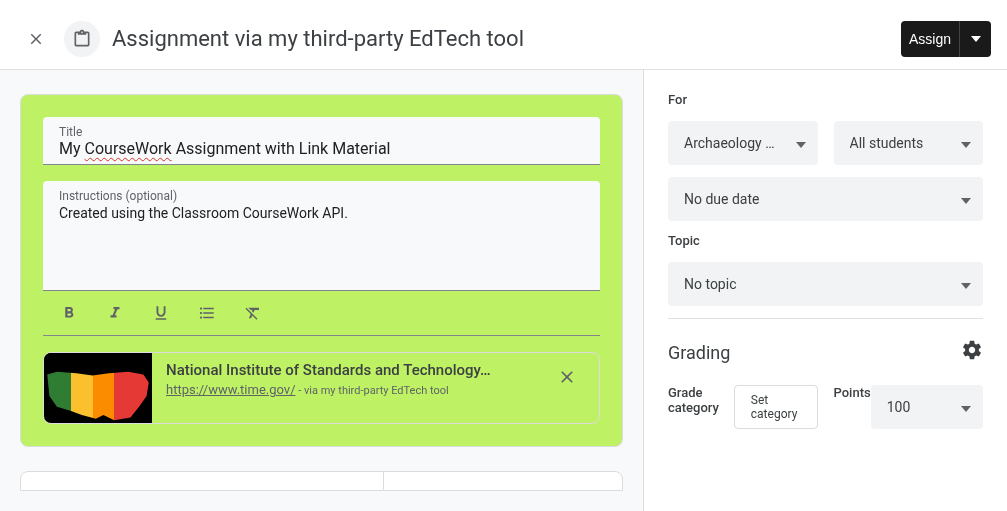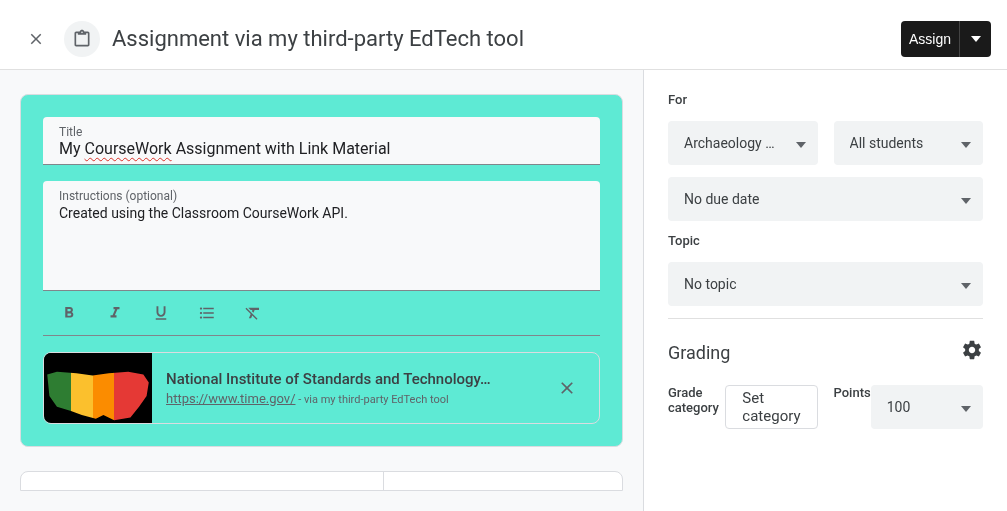--- a/index.html
+++ b/index.html
@@ -7,35 +7,35 @@
 
 .header { display: flex; align-items: center; height: 62px; padding: 0 16px; border-bottom: 1px solid #e0e0e0; margin-top: 8px; }
 .close-btn { width: 40px; height: 40px; display: flex; align-items: center; justify-content: center; cursor: pointer; border-radius: 50%; }
 .doc-icon { width: 36px; height: 36px; border-radius: 50%; background: #f1f3f4; display: flex; align-items: center; justify-content: center; margin-left: 8px; margin-right: 12px; }
 .header-title { font-size: 22px; color: #3c4043; flex: 1; }
 .assign-btn { background: #1a1a1a; color: #fff; border: none; height: 36px; padding: 0 8px; font-size: 14px; font-weight: 500; border-radius: 4px 0 0 4px; cursor: pointer; }
 .assign-dd { background: #1a1a1a; color: #fff; border: none; border-left: 1px solid #444; height: 36px; width: 32px; border-radius: 0 4px 4px 0; cursor: pointer; display: flex; align-items: center; justify-content: center; }
 
 .body { display: flex; height: calc(511px - 62px); background: #f8f9fa; }
 .main { flex: 1; padding: 24px 20px 0 20px; overflow: hidden; }
-.card { background: #5eead4; border: 1px solid #dadce0; border-radius: 8px; padding: 22px; }
+.card { background: #bef264; border: 1px solid #dadce0; border-radius: 8px; padding: 22px; }
 
 .field { background: #f8f9fa; border-bottom: 1px solid #80868b; border-radius: 4px 4px 0 0; padding: 8px 16px 6px; }
 .field-label { font-size: 12px; color: #5f6368; }
 .field-value { font-size: 16px; color: #202124; margin-top: 2px; }
 .title-field .field-value { display: inline; }
 .underline-red { text-decoration: underline; text-decoration-color: #d93025; text-decoration-style: wavy; text-decoration-thickness: 1px; text-underline-offset: 3px; }
 
 .instructions-field { margin-top: 16px; min-height: 110px; }
 .instructions-field .field-value { font-size: 14px; }
 
 .toolbar { display: flex; gap: 18px; padding: 8px 12px; border-bottom: 1px solid #80868b; margin-top: 0; }
 .tool-btn { width: 28px; height: 28px; display: flex; align-items: center; justify-content: center; cursor: pointer; color: #5f6368; }
 
-.attachment { margin-top: 16px; border: 1px solid #dadce0; border-radius: 8px; display: flex; align-items: center; overflow: hidden; }
+.attachment { margin-top: 16px; border: 1px solid #dadce0; border-radius: 8px; display: flex; align-items: flex-start; overflow: hidden; }
 .att-thumb { width: 108px; height: 70px; background: #000; position: relative; flex-shrink: 0; }
 .att-body { flex: 1; padding: 8px 14px; overflow: hidden; }
 .att-title { font-size: 15px; font-weight: 500; color: #3c4043; white-space: nowrap; overflow: hidden; text-overflow: ellipsis; }
 .att-url { font-size: 13px; color: #5f6368; margin-top: 12px; text-decoration: underline; }
 .att-via { font-size: 11px; color: #5f6368; }
 .att-remove { width: 48px; height: 48px; display: flex; align-items: center; justify-content: center; cursor: pointer; margin-right: 8px; }
 
 .partial-card { background: #fff; border: 1px solid #dadce0; border-radius: 8px 8px 0 0; margin-top: 24px; height: 20px; display: flex; }
 .partial-divider { width: 1px; background: #dadce0; margin-left: 362px; }
 
@@ -49,21 +49,21 @@
 
 .divider { border: none; border-top: 1px solid #e0e0e0; margin: 4px 0 20px; }
 
 .grading-head { display: flex; justify-content: space-between; align-items: center; margin-bottom: 20px; }
 .grading-title { font-size: 18px; font-weight: 400; color: #3c4043; }
 .gear { cursor: pointer; color: #3c4043; }
 
 .grade-row { display: flex; gap: 16px; }
 .grade-col { flex: 1; display: flex; flex-direction: row; }
 .grade-col .side-label { margin-bottom: 12px; }
-.outline-btn { background: #fff; border: 1px solid #dadce0; border-radius: 4px; height: 44px; font-size: 15px; color: #3c4043; cursor: pointer; display: flex; align-items: center; justify-content: center; padding: 0 16px; }
+.outline-btn { background: #fff; border: 1px solid #dadce0; border-radius: 4px; height: 44px; font-size: 12px; color: #3c4043; cursor: pointer; display: flex; align-items: center; justify-content: center; padding: 0 16px; }
 
 
 .map-top { position: absolute; top: 0; left: 0; right: 0; height: 16px; background: #000; }
 .map-body { position: absolute; top: 16px; left: 0; right: 0; bottom: 0; background: linear-gradient(90deg, #2e7d32 0 25%, #fbc02d 25% 45%, #fb8c00 45% 65%, #e53935 65% 100%); clip-path: polygon(3% 10%, 12% 5%, 30% 8%, 45% 12%, 60% 8%, 78% 5%, 92% 10%, 97% 25%, 95% 50%, 88% 70%, 80% 90%, 65% 95%, 55% 85%, 48% 92%, 35% 85%, 25% 78%, 12% 70%, 5% 50%); }
 </style>
 </head>
 <body>
 
 <div class="header">
   <div class="close-btn">

